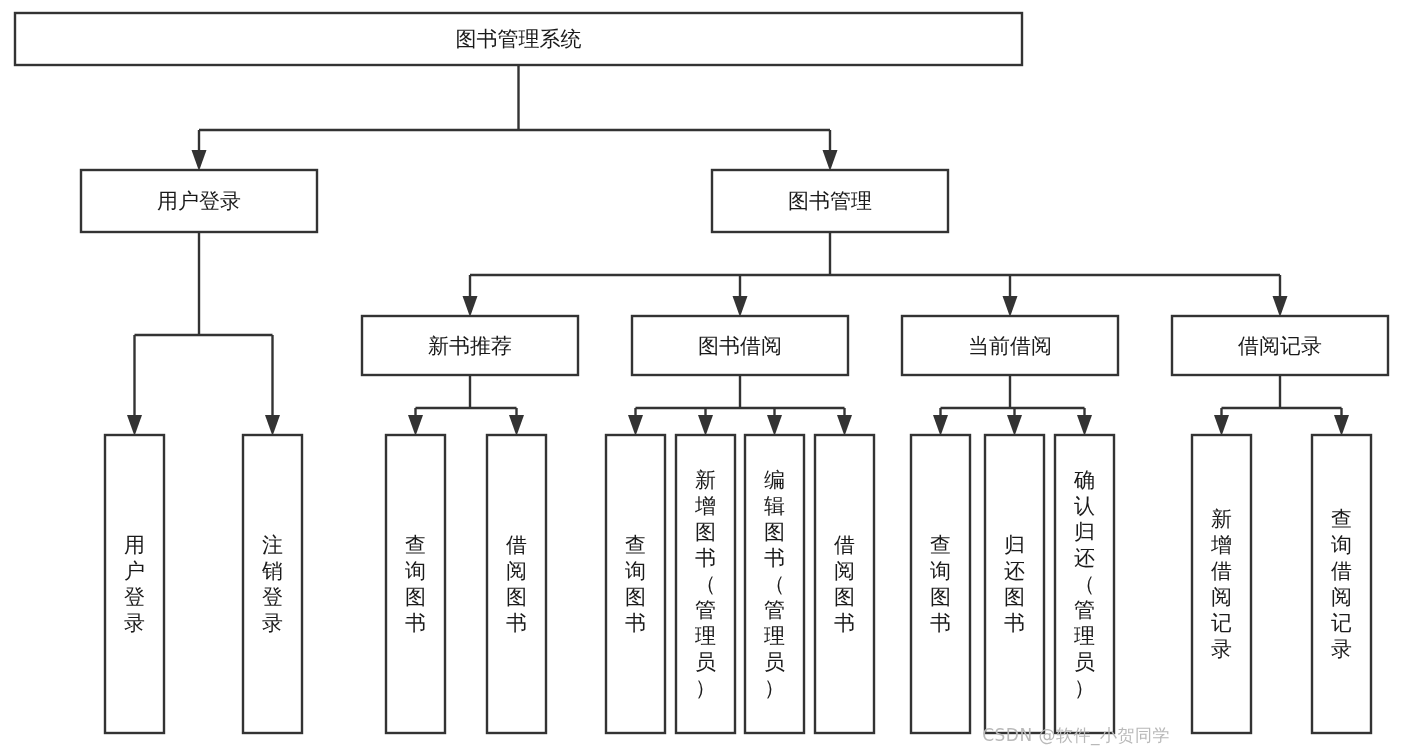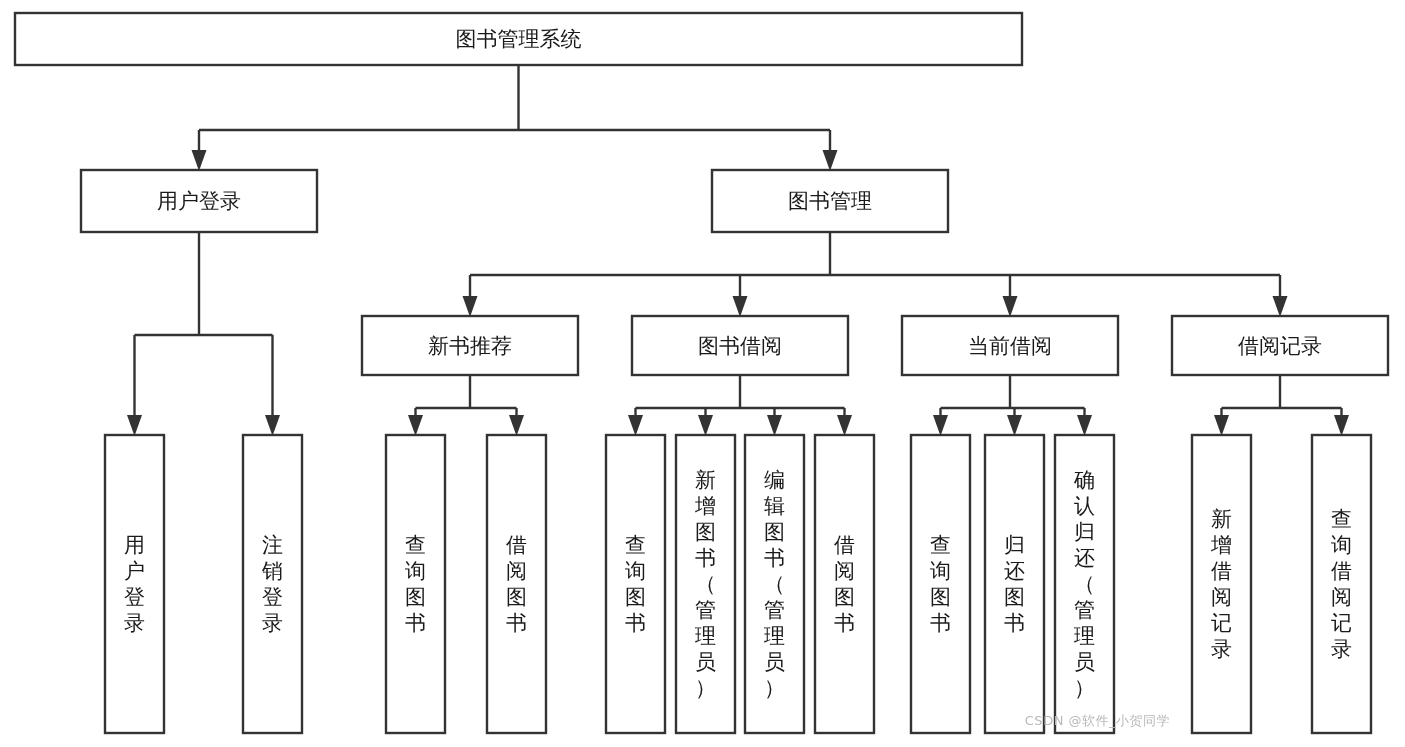--- a/index.html
+++ b/index.html
@@ -52,23 +52,23 @@
   }
   .node-label-v {
     font-family: "DejaVu Sans", "Liberation Sans", sans-serif;
     font-size: 21px;
     fill: #1a1a1a;
     text-anchor: middle;
   }
   .watermark {
     position: absolute;
     right: 10px;
-    bottom: 17px;
-    font-family: "DejaVu Sans", "Liberation Sans", sans-serif;
-    font-size: 13px;
+    bottom: 0;
+    font-family: "DejaVu Sans", "Liberation Sans", sans-serif;
+    font-size: 17px;
     color: #b9b9b9;
     letter-spacing: 0.5px;
     white-space: nowrap;
     user-select: none;
     margin-left: 40px;
   }
 </style>
 </head>
 <body>
 

